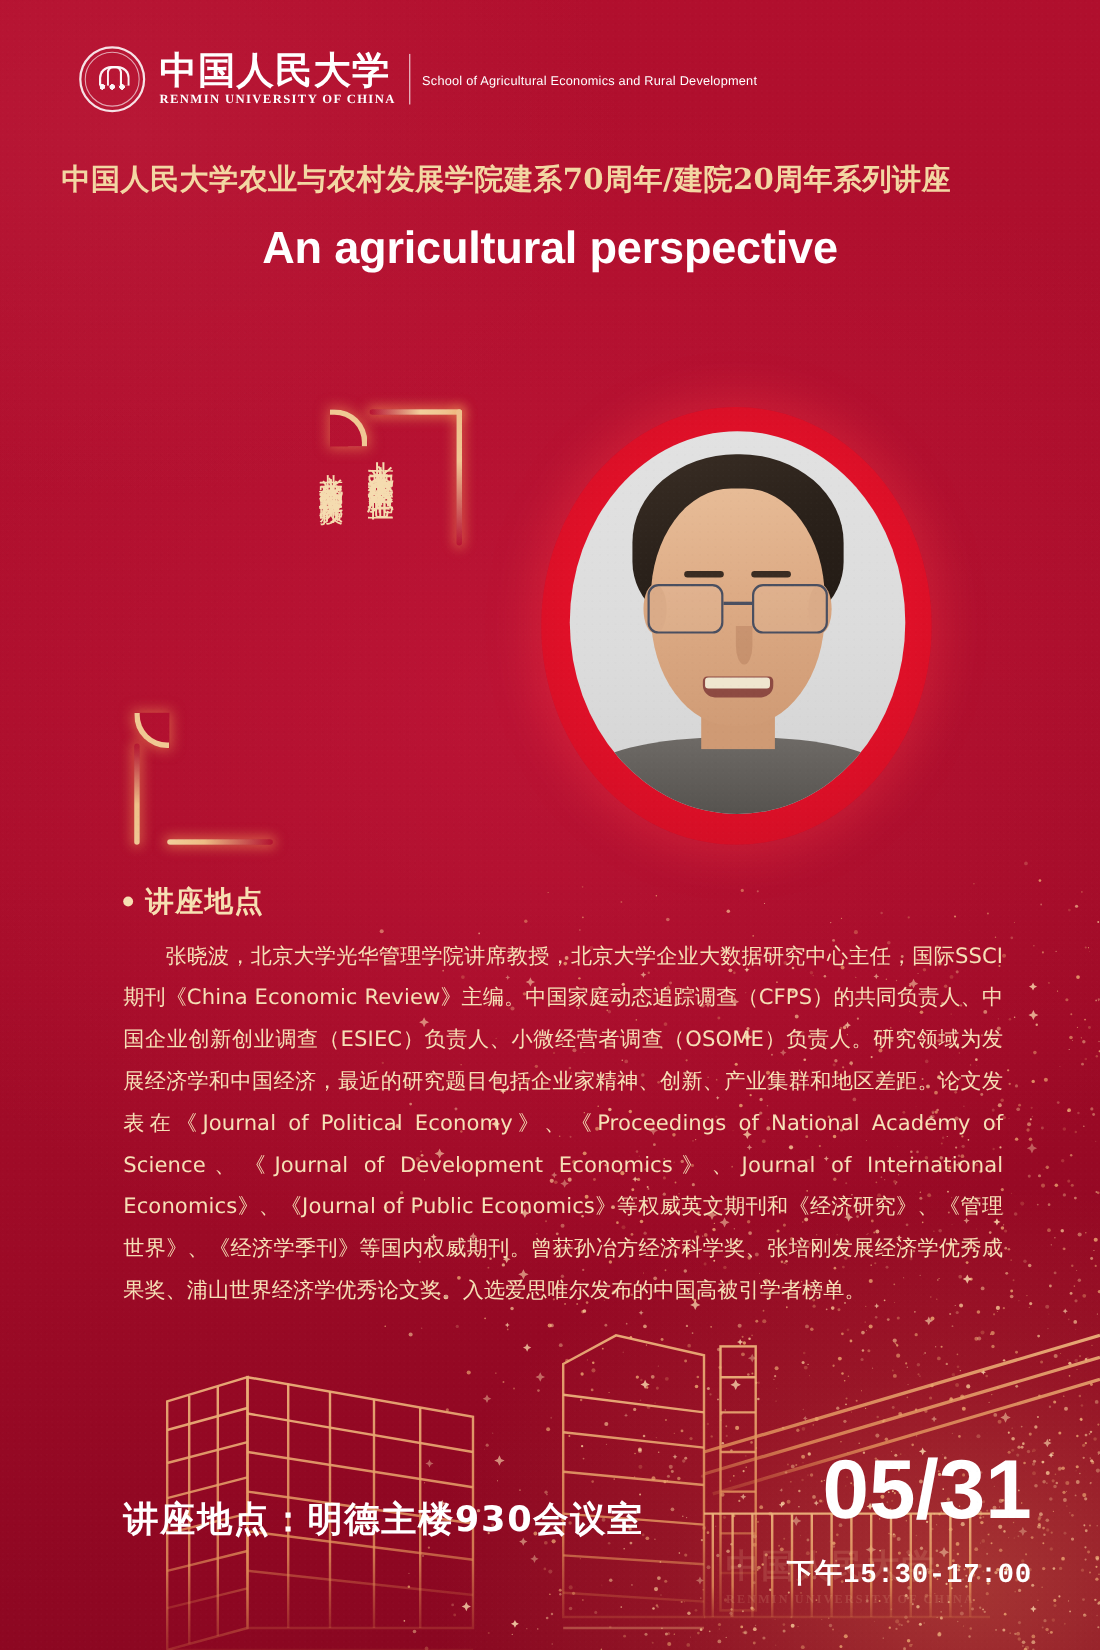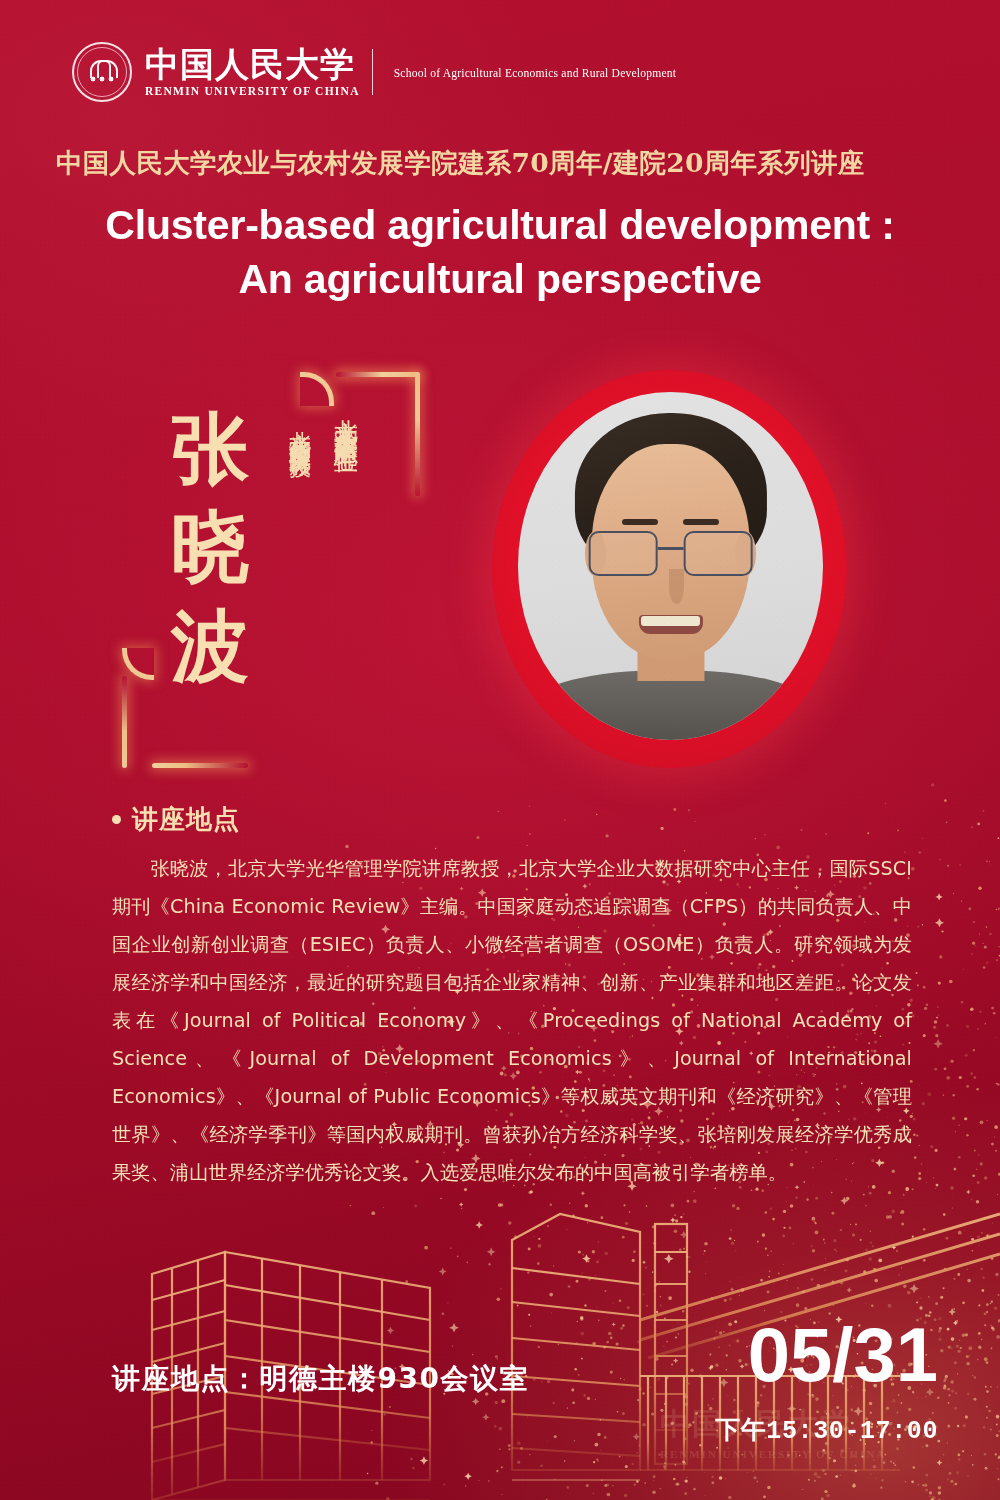--- a/index.html
+++ b/index.html
@@ -70,23 +70,23 @@
     font-size:11.5px; font-weight:700; color:#fff; letter-spacing:1.25px;
     margin-top:3px; white-space:nowrap;
   }
   .logo-div{ width:1px; background:rgba(255,255,255,.82); margin:2px 11px 2px 12px; }
   .school-cn{
     font-family:"DejaVu Serif","Liberation Serif",serif;
     font-size:30px; font-weight:700; color:#fff; letter-spacing:2px; line-height:1.05;
     white-space:nowrap;
   }
   .school-en{
-    font-family:Liberation Serif, serif;
+    font-family:Liberation Sans, sans-serif;
     font-size:11.6px; font-weight:400; color:#fff; letter-spacing:.2px;
-    margin-top:4px; white-space:nowrap;margin-left:10px;
+    margin-top:4px; white-space:nowrap;
   }
   
   .series{
     position:absolute; left:56px; top:145px; width:860px;
     font-family:"DejaVu Serif","Liberation Serif",serif;
     font-size:26.5px; font-weight:700; color:#f3d7a3; letter-spacing:.3px;
     white-space:nowrap;
   }
   .title{
     position:absolute; left:50px; top:198px; width:900px; text-align:center;
@@ -210,21 +210,21 @@
   .host-name{ font-size:27px; font-weight:700; color:#f7dfb2; }
   .host-org{
     font-size:21px; font-weight:400; color:#f6e0b6; margin-left:14px; letter-spacing:.5px;
   }
   
   #buildings{ position:absolute; left:0; bottom:0; width:1000px; height:320px; opacity:.95; }
   
   .venue{
     position:absolute; left:112px; top:1360px;
     font-family:"DejaVu Sans","Liberation Sans",sans-serif;
-    font-size:28px; font-weight:700; color:#ffffff; letter-spacing:1.5px;
+    font-size:32px; font-weight:700; color:#ffffff; letter-spacing:1.5px;
     white-space:nowrap;
   }
   .date{
     position:absolute; right:62px; top:1317px;
     font-family:"Liberation Sans","DejaVu Sans",sans-serif;
     font-size:76px; font-weight:700; color:#ffffff; letter-spacing:0px; line-height:1;
   }
   .time{
     position:absolute; right:62px; top:1413px;
     font-family:Liberation Mono, monospace;
@@ -1781,36 +1781,34 @@
       </div>
       <div class="logo-div"></div>
       <div class="logo-cn-block">
         <div class="school-en">School of Agricultural Economics and Rural Development</div>
       </div>
     </div>
   </div>
 
   <div class="series">中国人民大学农业与农村发展学院建系70周年/建院20周年系列讲座</div>
   <div class="title">
-    <div>Cluster-based agricultural development :</div>
     <div>An agricultural perspective</div>
   </div>
 
   <div class="bracket br-tr">
     <div class="seg h"></div>
       <div class="seg v"></div>
       <div class="cap"></div>
   </div>
   <div class="bracket br-bl">
     <div class="seg h"></div>
       <div class="seg v"></div>
       <div class="cap"></div>
   </div>
 
-  <div class="speaker-name">张晓波</div>
   <div class="vcol vcol-1">北京大学企业大数据研究中心主任</div>
   <div class="vcol vcol-2">北京大学光华管理学院讲席教授</div>
 
   <div class="portrait-wrap">
     <div class="portrait-ring"></div>
     <div class="portrait">
       <div class="p-shoulders"></div>
       <div class="p-neck"></div>
       <div class="p-hair"></div>
       <div class="p-face"></div>

